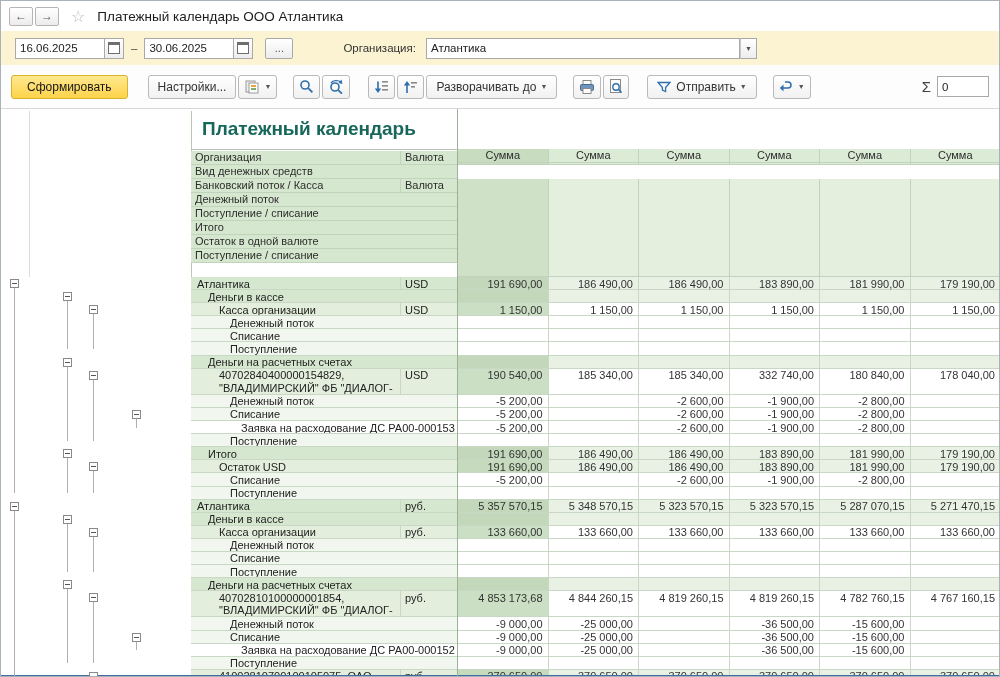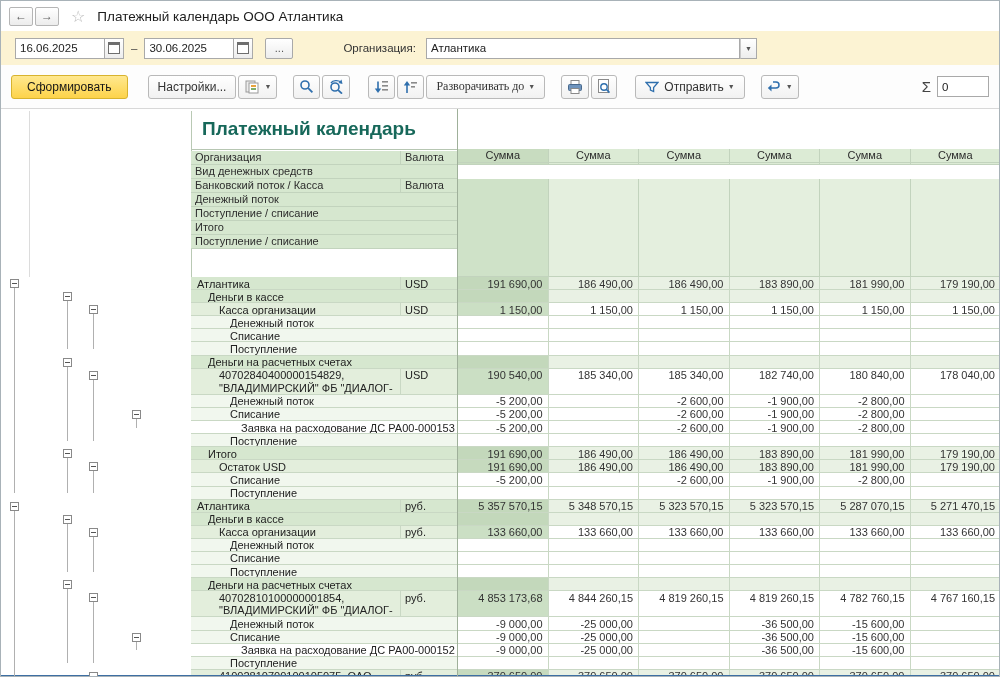--- a/index.html
+++ b/index.html
@@ -166,21 +166,21 @@
     <button class="tbtn icon" style="margin-left:2px;">
       <span>
         <svg width="15" height="14" viewBox="0 0 15 14">
             <line x1="4" y1="4" x2="4" y2="13" stroke="#2f6fad" stroke-width="1.6"></line>
             <polygon points="0.8,5.5 7.2,5.5 4,1" fill="#2f6fad"></polygon>
             <rect x="8" y="2" width="6" height="1.6" fill="#8a8a8a"></rect>
             <rect x="8" y="6" width="4" height="1.6" fill="#8a8a8a"></rect>
           </svg>
       </span>
     </button>
-    <button class="tbtn" style="margin-left:2px;font-family:Liberation Serif, serif;">
+    <button class="tbtn" style="margin-left:2px;">
       <span>Разворачивать до</span>
       <span class="caret">▼</span>
     </button>
     <button class="tbtn icon" style="margin-left:16px;">
       <span>
         <svg width="16" height="14" viewBox="0 0 16 14">
             <rect x="4" y="0.5" width="8" height="4" fill="#fff" stroke="#8a8a8a"></rect>
             <rect x="1.5" y="4.5" width="13" height="6" rx="1" fill="#6f94bd" stroke="#49698c"></rect>
             <rect x="4" y="8.5" width="8" height="5" fill="#fff" stroke="#8a8a8a"></rect>
           </svg>
@@ -235,20 +235,23 @@
           <div class="ccur">Валюта</div>
         </div>
         <div class="crow">
           <div class="clab wide">Денежный поток</div>
         </div>
         <div class="crow">
           <div class="clab wide">Поступление / списание</div>
         </div>
         <div class="crow">
           <div class="clab wide">Итого</div>
+        </div>
+        <div class="crow">
+          <div class="clab wide">Остаток в одной валюте</div>
         </div>
         <div class="crow">
           <div class="clab wide">Поступление / списание</div>
         </div>
       </div>
     <div id="datehdr">
         <div class="dh c0">16.06.2025</div>
         <div class="dh c1">16.06.2025</div>
         <div class="dh c2">18.06.2025</div>
         <div class="dh c3">19.06.2025</div>
@@ -344,21 +347,21 @@
           <div class="num c4"></div>
           <div class="num c5"></div>
         </div>
         <div class="brow s-sub" style="height: 26.2px;">
           <div class="gut"></div>
           <div class="lab" style="padding-left: 28px; height: 26.2px;">40702840400000154829, "ВЛАДИМИРСКИЙ" ФБ "ДИАЛОГ-ОПТИМ" (000), USD</div>
           <div class="cur">USD</div>
           <div class="num c0">190 540,00</div>
           <div class="num c1">185 340,00</div>
           <div class="num c2">185 340,00</div>
-          <div class="num c3">182 740,00</div>
+          <div class="num c3">332 740,00</div>
           <div class="num c4">180 840,00</div>
           <div class="num c5">178 040,00</div>
         </div>
         <div class="brow s-flow" style="height: 13.1px;">
           <div class="gut"></div>
           <div class="lab wide" style="padding-left: 39px; height: 13.1px;">Денежный поток</div>
           <div class="num c0">-5 200,00</div>
           <div class="num c1"></div>
           <div class="num c2">-2 600,00</div>
           <div class="num c3">-1 900,00</div>

